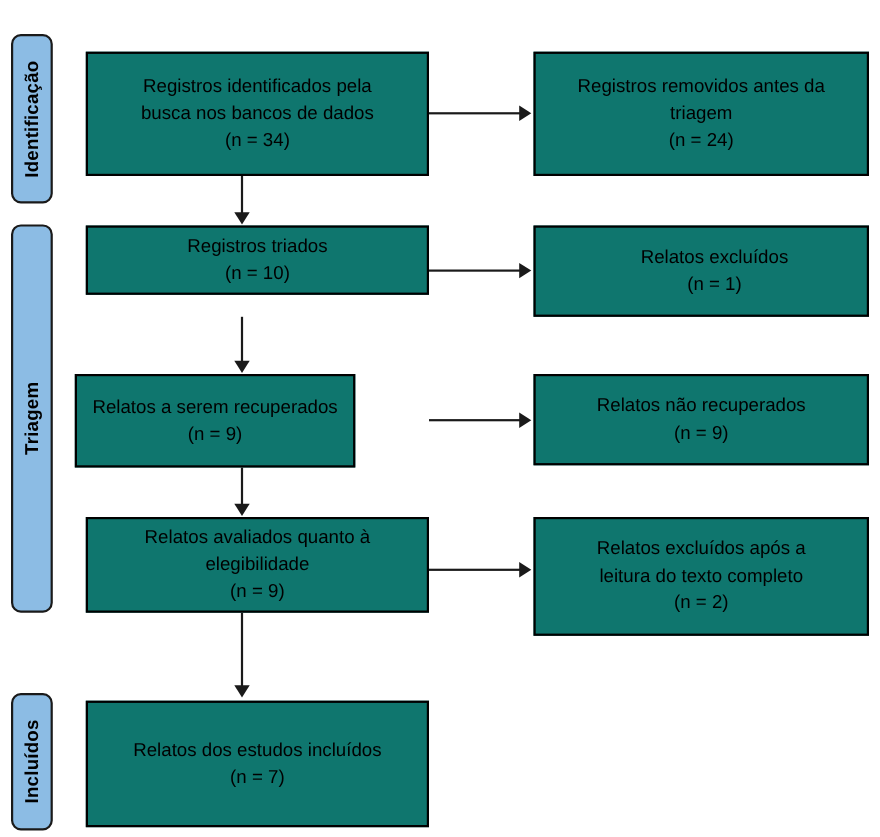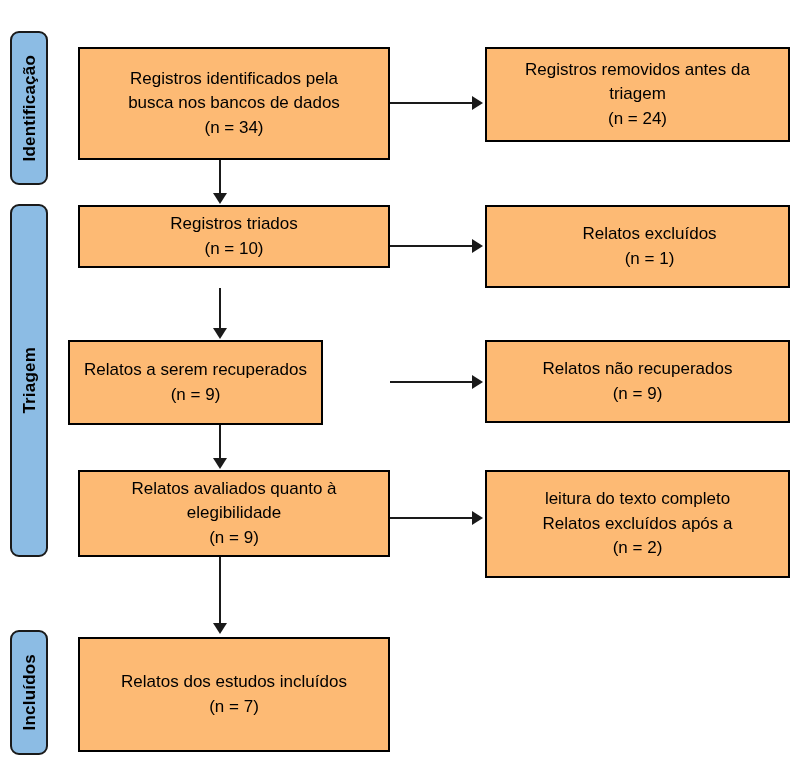--- a/index.html
+++ b/index.html
@@ -37,21 +37,21 @@
     font-size: 17px;
     color: #000000;
     letter-spacing: 0.2px;
     white-space: nowrap;
     line-height: 1;
   }
 
   
   .flow-box {
     position: absolute;
-    background: #fdba74;
+    background: #0f766e;
     border: 2.5px solid #000000;
     box-sizing: border-box;
     display: flex;
     flex-direction: column;
     align-items: center;
     justify-content: center;
     padding: 4px 10px;
     text-align: center;
   }
   .flow-box .box-line {
@@ -109,21 +109,21 @@
   <div class="stage-bar" style="left:10px; top:630px; width:38px; height:125px;">
     <span class="stage-label">Incluídos</span>
   </div>
 
   <div class="flow-box" style="left:78px; top:47px; width:312px; height:113px;">
     <span class="box-line">Registros identificados pela</span>
     <span class="box-line">busca nos bancos de dados</span>
     <span class="box-line">(n = 34)</span>
   </div>
 
-  <div class="flow-box" style="left:485px; top:47px; width:305px; height:95px;">
+  <div class="flow-box" style="left:485px; top:47px; width:305px; height:113px;">
     <span class="box-line">Registros removidos antes da</span>
     <span class="box-line">triagem</span>
     <span class="box-line">(n = 24)</span>
   </div>
 
   <div class="connector">
     <div class="conn-line-h" style="left:390px; top:102px; width:84px;"></div>
     <div class="arrow-right" style="left:472px; top:96px;"></div>
   </div>
 
@@ -172,22 +172,22 @@
     <div class="arrow-down" style="left:213px; top:458px;"></div>
   </div>
 
   <div class="flow-box" style="left:78px; top:470px; width:312px; height:87px;justify-content:center;">
     <span class="box-line">Relatos avaliados quanto à</span>
     <span class="box-line">elegibilidade</span>
     <span class="box-line">(n = 9)</span>
   </div>
 
   <div class="flow-box" style="left:485px; top:470px; width:305px; height:108px;">
+    <span class="box-line">Relatos excluídos após a</span>
     <span class="box-line">leitura do texto completo</span>
-    <span class="box-line">Relatos excluídos após a</span>
     <span class="box-line">(n = 2)</span>
   </div>
 
   <div class="connector">
     <div class="conn-line-h" style="left:390px; top:517px; width:84px;"></div>
     <div class="arrow-right" style="left:472px; top:511px;"></div>
   </div>
 
   <div class="connector">
     <div class="conn-line-v" style="left:219px; top:557px; height:68px;"></div>

